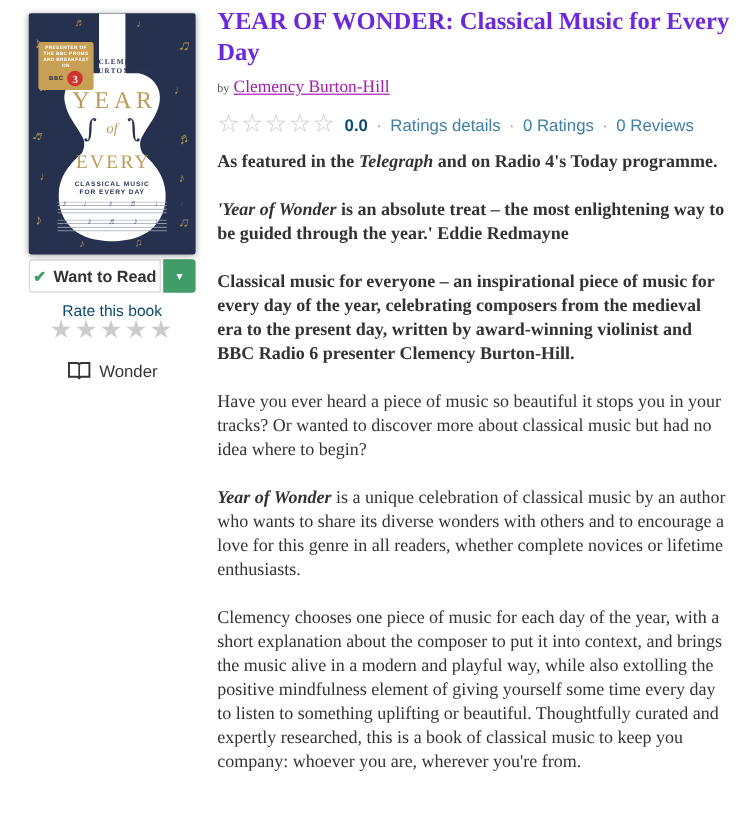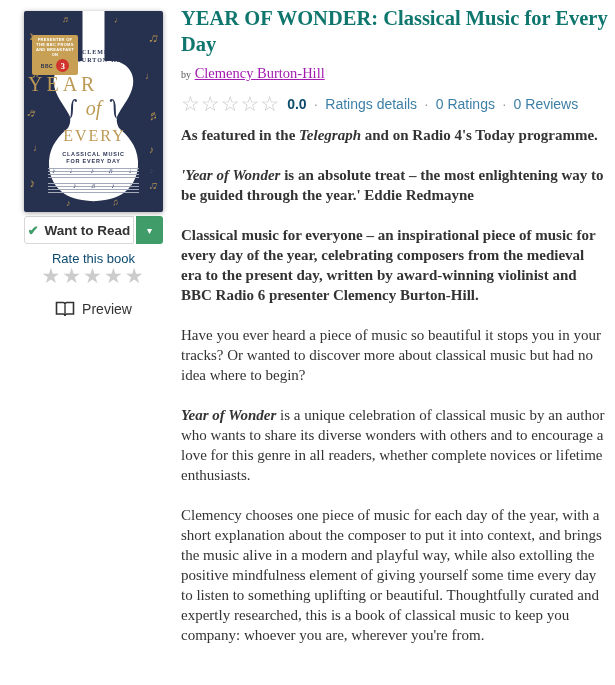--- a/index.html
+++ b/index.html
@@ -31,27 +31,27 @@
                padding:2px 1px 3px;box-sizing:border-box;text-align:center;z-index:3;}
   .badge-text{font-size:4px;line-height:5px;color:#fff;font-weight:bold;letter-spacing:.3px;text-transform:uppercase;}
   .badge-row{display:flex;align-items:center;justify-content:center;gap:3px;margin-top:2px;}
   .bbc-mini{font-size:5px;font-weight:bold;color:#26304f;letter-spacing:.5px;}
   .radio3{width:13px;height:13px;border-radius:50%;background:#d0342c;color:#fff;font-size:9px;font-weight:bold;
           display:flex;align-items:center;justify-content:center;font-family:"Liberation Serif",serif;}
 
   .cover-author{position:absolute;top:37px;left:20px;right:0;text-align:center;z-index:2;
                 font-family:"Liberation Serif",serif;font-size:6px;line-height:8px;letter-spacing:1px;
                 color:#2b3555;font-weight:bold;}
-  .cover-year{position:absolute;top:62px;left:0;width:100%;text-indent:4px;z-index:2;
+  .cover-year{position:absolute;top:62px;left:0;width:100%;text-align:center;text-indent:4px;z-index:2;
               font-family:"Liberation Serif",serif;font-size:20px;color:#bd9a56;letter-spacing:4px;}
   .fhole-row{position:absolute;top:86px;left:0;width:100%;display:flex;align-items:center;justify-content:center;
              gap:8px;z-index:2;}
   .fhole{font-family:"DejaVu Serif",serif;font-size:21px;color:#2b3555;line-height:1;}
   .fhole.mirror{transform:scaleX(-1);}
-  .cover-of{font-family:"Liberation Serif",serif;font-style:italic;font-size:20px;color:#bd9a56;}
+  .cover-of{font-family:"Liberation Serif",serif;font-style:italic;font-size:12px;color:#bd9a56;}
   .cover-wonder{position:absolute;top:116px;left:0;width:100%;text-align:center;text-indent:2px;z-index:2;
                 font-family:"Liberation Serif",serif;font-size:16px;color:#bd9a56;letter-spacing:2px;}
   .cover-sub{position:absolute;top:140px;left:0;width:100%;text-align:center;z-index:2;
              font-size:5.5px;line-height:7px;letter-spacing:.8px;color:#2b3555;font-weight:bold;}
   .staff{position:absolute;top:157px;left:24px;width:91px;z-index:2;}
   .stave{height:10px;margin-bottom:5px;position:relative;
          background:linear-gradient(#a3aaba 1px,transparent 1px);background-size:100% 3px;}
   .stave-notes{position:absolute;left:4px;top:-1px;font-size:7px;color:#47507a;letter-spacing:6px;white-space:nowrap;}
 
   .wtr-row{display:flex;margin-top:4px;gap:2px;}
@@ -62,21 +62,21 @@
   .wtr-caret{width:27px;height:28px;background:#409D69;border-radius:0 3px 3px 0;display:flex;align-items:center;
              justify-content:center;color:#fff;font-size:10px;cursor:pointer;}
   .rate-label{margin-top:7px;text-align:center;color:#0c4a6e;font-size:13px;}
   .rate-stars{text-align:center;color:#ccc;font-size:21px;letter-spacing:2px;line-height:20px;cursor:pointer;}
   .preview-row{margin-top:15px;display:flex;justify-content:center;align-items:center;gap:7px;
                color:#333;font-size:14px;cursor:pointer;}
 
   
   .right-col{position:absolute;left:181px;top:5px;width:427px;}
   .book-title{margin:0;font-family:"Liberation Serif",serif;font-size:20.5px;font-weight:bold;
-              color:#0f766e;line-height:26px;}
+              color:#6d28d9;line-height:26px;}
   .author-row{margin-top:8px;font-family:"Liberation Serif",serif;font-size:14.5px;color:#333;}
   .author-row .by{color:#555;font-size:10px;}
   .author-link{color:#a21caf;cursor:pointer;text-decoration:underline;}
   .rating-row{margin-top:14px;display:flex;align-items:center;font-size:14px;color:#333;}
   .stars-empty{font-size:21px;color:#c9c9c9;letter-spacing:1px;line-height:16px;margin-right:7px;cursor:pointer;}
   .score{font-weight:bold;color:#0c4a6e;}
   .dot{color:#999;margin:0 7px;}
   .stat-link{color:#3d7fa6;cursor:pointer;text-decoration:none;}
   .desc{margin-top:13px;font-family:"Liberation Serif",serif;font-size:15px;line-height:20px;color:#333;}
   .desc p{margin:0 0 20px 0;}
@@ -166,21 +166,21 @@
     </div>
 
     <div class="rate-label">Rate this book</div>
     <div class="rate-stars">★★★★★</div>
 
     <div class="preview-row">
       <svg width="20" height="16" viewBox="0 0 20 16">
         <path d="M1.5 1.5 H8 A2 2 0 0 1 10 3.5 A2 2 0 0 1 12 1.5 H18.5 V13 H12 A2 2 0 0 0 10 15 A2 2 0 0 0 8 13 H1.5 Z" fill="none" stroke="#333" stroke-width="1.6"></path>
         <line x1="10" y1="3.5" x2="10" y2="14" stroke="#333" stroke-width="1.4"></line>
       </svg>
-      <span>Preview</span>
+      <span>Wonder</span>
     </div>
   </div>
 
   <div class="right-col">
     <h1 class="book-title">YEAR OF WONDER: Classical Music for Every Day</h1>
 
     <div class="author-row">
       <span class="by">by</span>
       <span class="author-link">Clemency Burton-Hill</span>
     </div>

